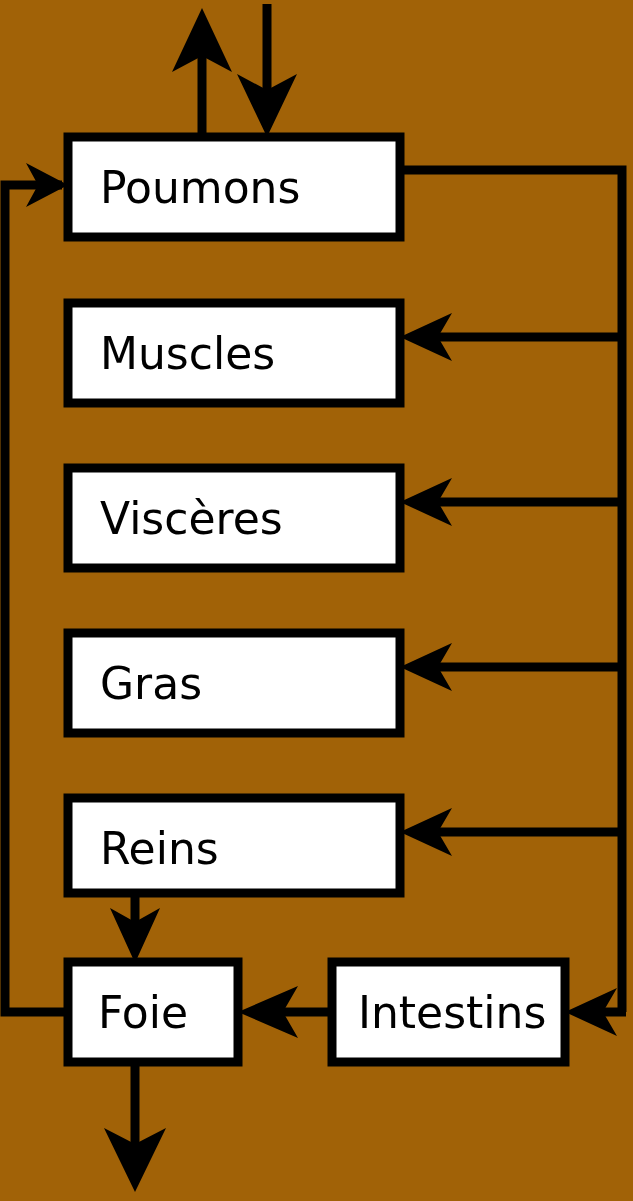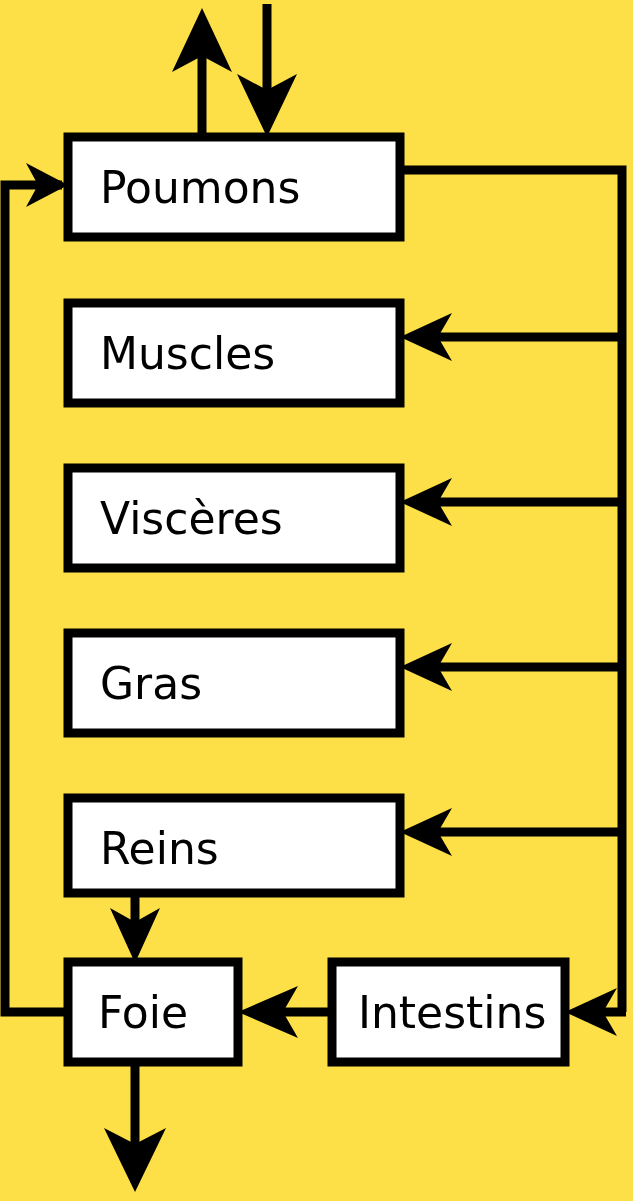--- a/index.html
+++ b/index.html
@@ -10,21 +10,21 @@
   body {
     width: 633px;
     height: 1201px;
     overflow: hidden;
     font-family: "DejaVu Sans", sans-serif;
   }
   #diagram-root {
     position: relative;
     width: 633px;
     height: 1201px;
-    background: #fde047;
+    background: #a16207;
   }
   svg#flow-svg {
     display: block;
     width: 633px;
     height: 1201px;
   }
   .node-rect {
     fill: #ffffff;
     stroke: #000000;
     stroke-width: 9;

